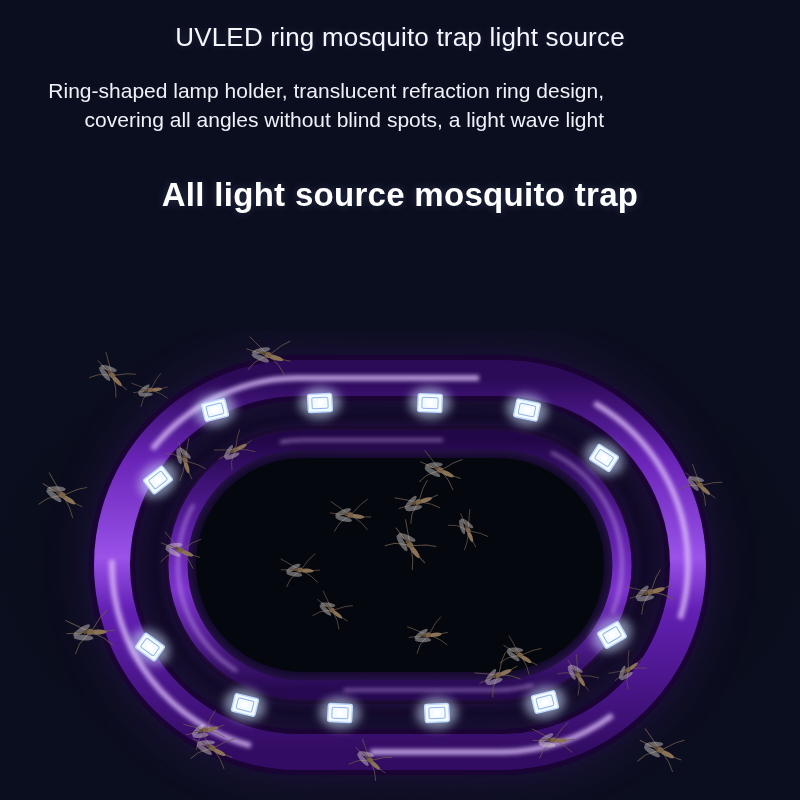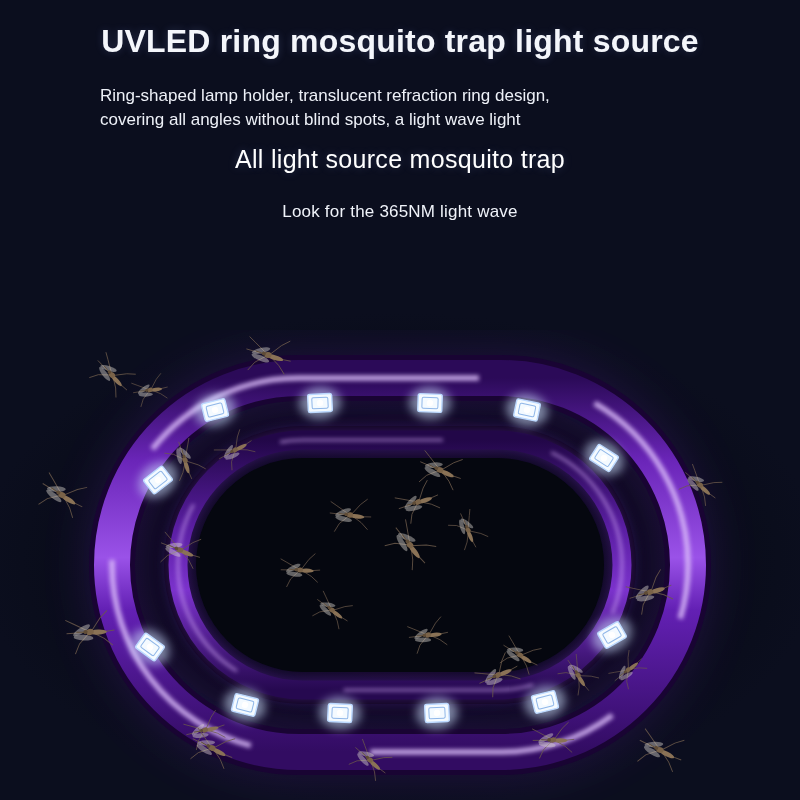--- a/index.html
+++ b/index.html
@@ -8,28 +8,28 @@
 
   #page{position:relative;width:800px;height:800px;
         background:
           radial-gradient(ellipse 560px 330px at 400px 560px,#05070f 0%,#070a16 45%,#0b0e1e 75%),
           linear-gradient(180deg,#0c0f20 0%,#0a0d1c 40%,#0a0d1c 100%);
         overflow:hidden;}
 
   
   .txtwrap{position:absolute;left:0;top:0;width:800px;z-index:30;text-align:center;}
 
-  .title{margin-top:22px;font-size:32px;font-weight:700;color:#f4f6fb;
+  .title{margin-top:22px;font-size:26px;font-weight:400;color:#f4f6fb;
          letter-spacing:.2px;line-height:1.2;text-shadow:0 0 8px rgba(150,170,255,.20);}
 
-  .para{width:560px;margin:24px auto 0 100px;text-align:left;
-        font-size:17px;line-height:1.36;color:#eef1f8;font-weight:400;}
+  .para{width:560px;margin:24px auto 0 44px;text-align:right;
+        font-size:21px;line-height:1.36;color:#eef1f8;font-weight:400;}
   .para div{white-space:nowrap;}
 
-  .bigline{margin-top:14px;font-size:25px;font-weight:400;color:#ffffff;
+  .bigline{margin-top:42px;font-size:33px;font-weight:700;color:#ffffff;
            letter-spacing:.3px;text-shadow:0 0 10px rgba(160,180,255,.22);}
 
   .sub{margin-top:28px;font-size:17px;color:#f0f3fa;font-weight:400;letter-spacing:.2px;}
 
   
   .stage{position:absolute;left:0;top:330px;width:800px;height:470px;z-index:10;}
   .stage svg{display:block;}
   .bugs{position:absolute;left:0;top:0;width:800px;height:470px;z-index:20;
         pointer-events:none;}
   .bugs svg{position:absolute;left:0;top:0;}
@@ -43,21 +43,20 @@
 
     <div class="title">UVLED ring mosquito trap light source</div>
 
     <div class="para">
       <div>Ring-shaped lamp holder, translucent refraction ring design,</div>
       <div>covering all angles without blind spots, a light wave light</div>
     </div>
 
     <div class="bigline">All light source mosquito trap</div>
 
-    <div class="sub">Look for the 365NM light wave</div>
   </div>
 
   <div class="stage">
     <svg width="800" height="470" viewBox="0 0 800 470">
       <defs>
         <linearGradient id="tubeG" x1="0" y1="0" x2="0" y2="1">
           <stop offset="0%" stop-color="#2b0a58"></stop>
           <stop offset="22%" stop-color="#6a25b8"></stop>
           <stop offset="48%" stop-color="#9a52e8"></stop>
           <stop offset="62%" stop-color="#6320b4"></stop>

